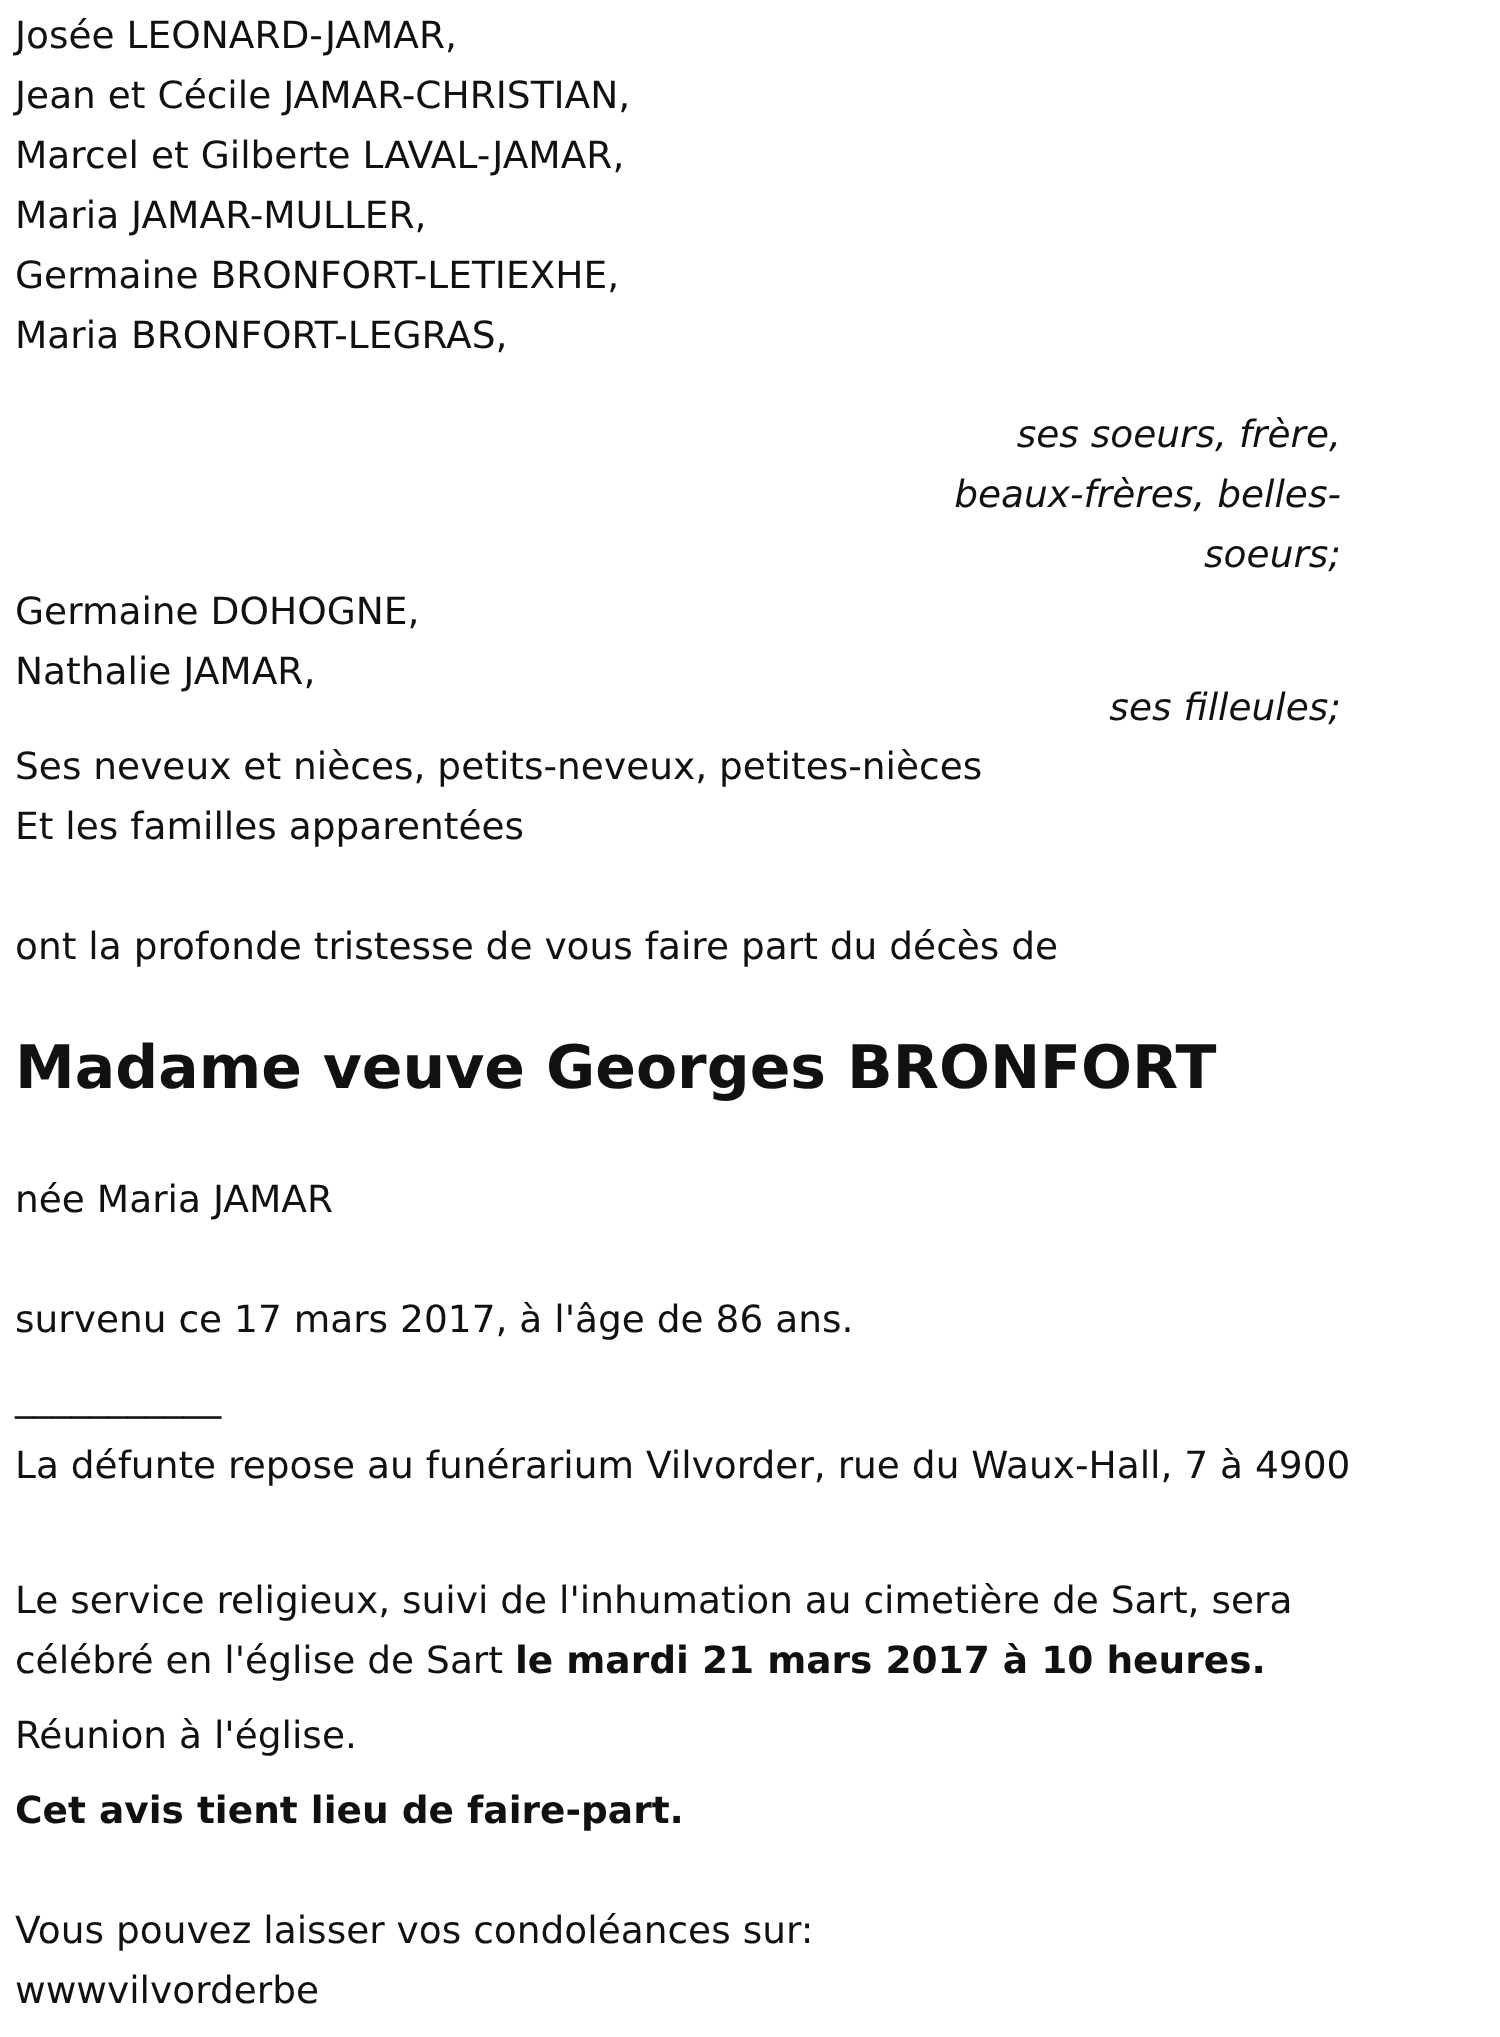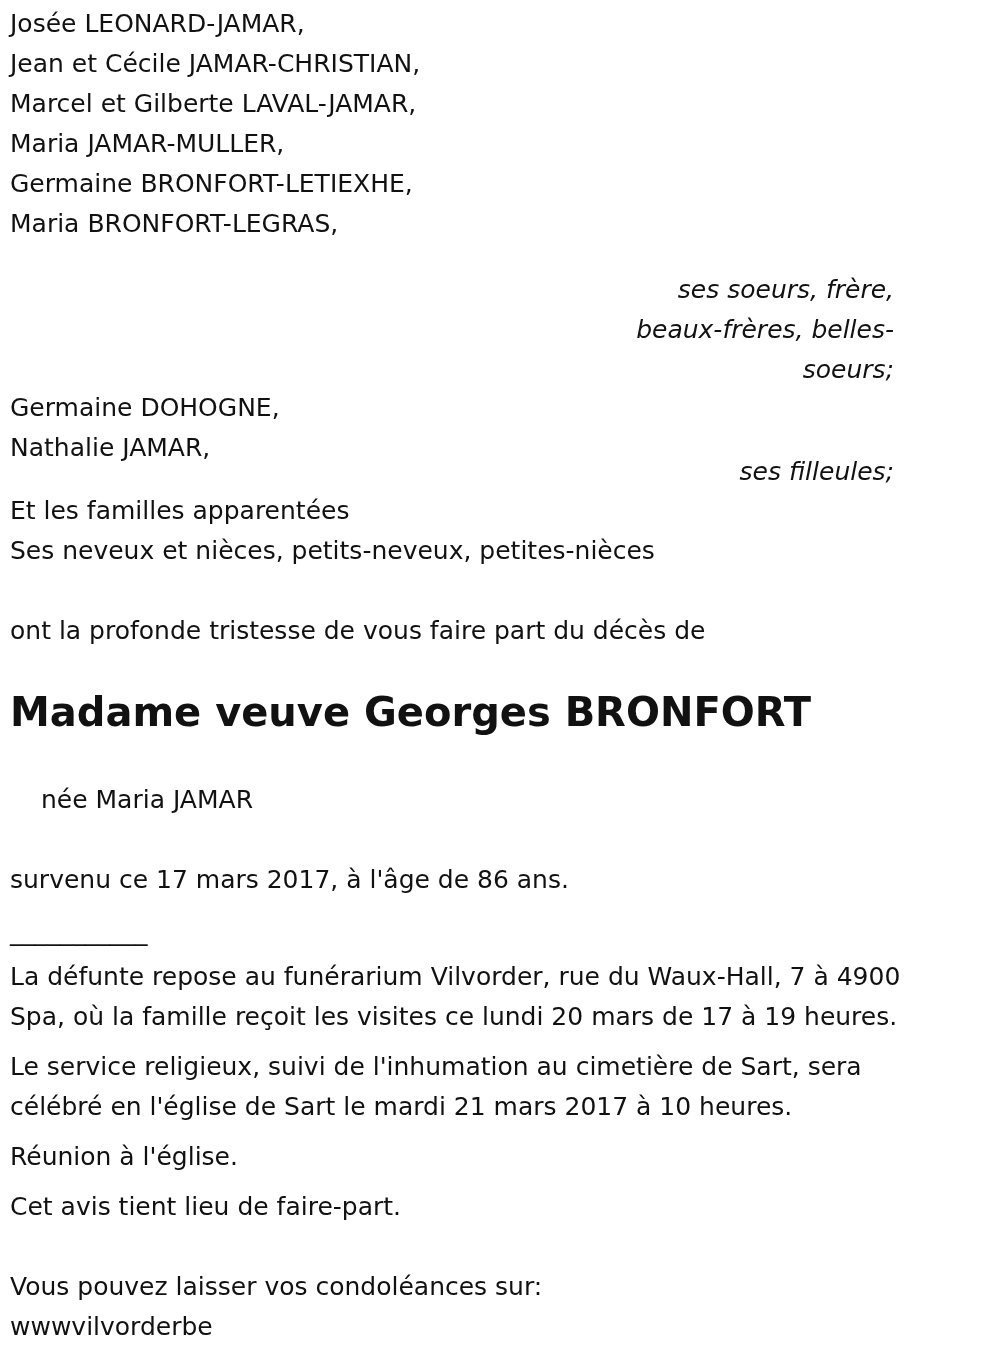--- a/index.html
+++ b/index.html
@@ -33,21 +33,21 @@
       text-align: right;
       font-style: italic;
       white-space: nowrap;
       line-height: 40px;
     }
     .title {
       font-weight: bold;
       font-size: 40px;
       line-height: 48px;
     }
-    .bold { font-weight: normal; text-align: center; }
+    .bold { font-weight: bold; text-align: center; }
     .sep { letter-spacing: 0; }
   </style>
 </head>
 <body>
 
 <div class="page">
 
   <div class="abs" style="top:4px;">
     <span class="line">Josée LEONARD-JAMAR,</span>
     <span class="line">Jean et Cécile JAMAR-CHRISTIAN,</span>
@@ -66,37 +66,36 @@
   <div class="abs" style="top:388px;">
     <span class="line">Germaine DOHOGNE,</span>
     <span class="line">Nathalie JAMAR,</span>
   </div>
 
   <div class="rel" style="top:452px;">
     <span class="line">ses filleules;</span>
   </div>
 
   <div class="abs" style="top:491px;">
+    <span class="line">Ses neveux et nièces, petits-neveux, petites-nièces</span>
     <span class="line">Et les familles apparentées</span>
-    <span class="line">Ses neveux et nièces, petits-neveux, petites-nièces</span>
   </div>
 
   <div class="abs" style="top:611px;">ont la profonde tristesse de vous faire part du décès de</div>
 
   <div class="abs title" style="top:688px;">Madame veuve Georges BRONFORT</div>
 
-  <div class="abs" style="top:780px;margin-left:31px;">née Maria JAMAR</div>
+  <div class="abs" style="top:780px;">née Maria JAMAR</div>
 
   <div class="abs" style="top:860px;">survenu ce 17 mars 2017, à l'âge de 86 ans.</div>
 
   <div class="abs sep" style="top:912px;">___________</div>
 
   <div class="abs" style="top:957px;">
     <span class="line">La défunte repose au funérarium Vilvorder, rue du Waux-Hall, 7 à 4900</span>
-    <span class="line">Spa, où la famille reçoit les visites ce lundi 20 mars de 17 à 19 heures.</span>
   </div>
 
   <div class="abs" style="top:1047px;">
     <span class="line">Le service religieux, suivi de l'inhumation au cimetière de Sart, sera</span>
     <span class="line"><span>célébré en l'église de Sart </span><span class="bold">le mardi 21 mars 2017 à 10 heures.</span></span>
   </div>
 
   <div class="abs" style="top:1137px;">Réunion à l'église.</div>
 
   <div class="abs bold" style="top:1187px;">Cet avis tient lieu de faire-part.</div>

